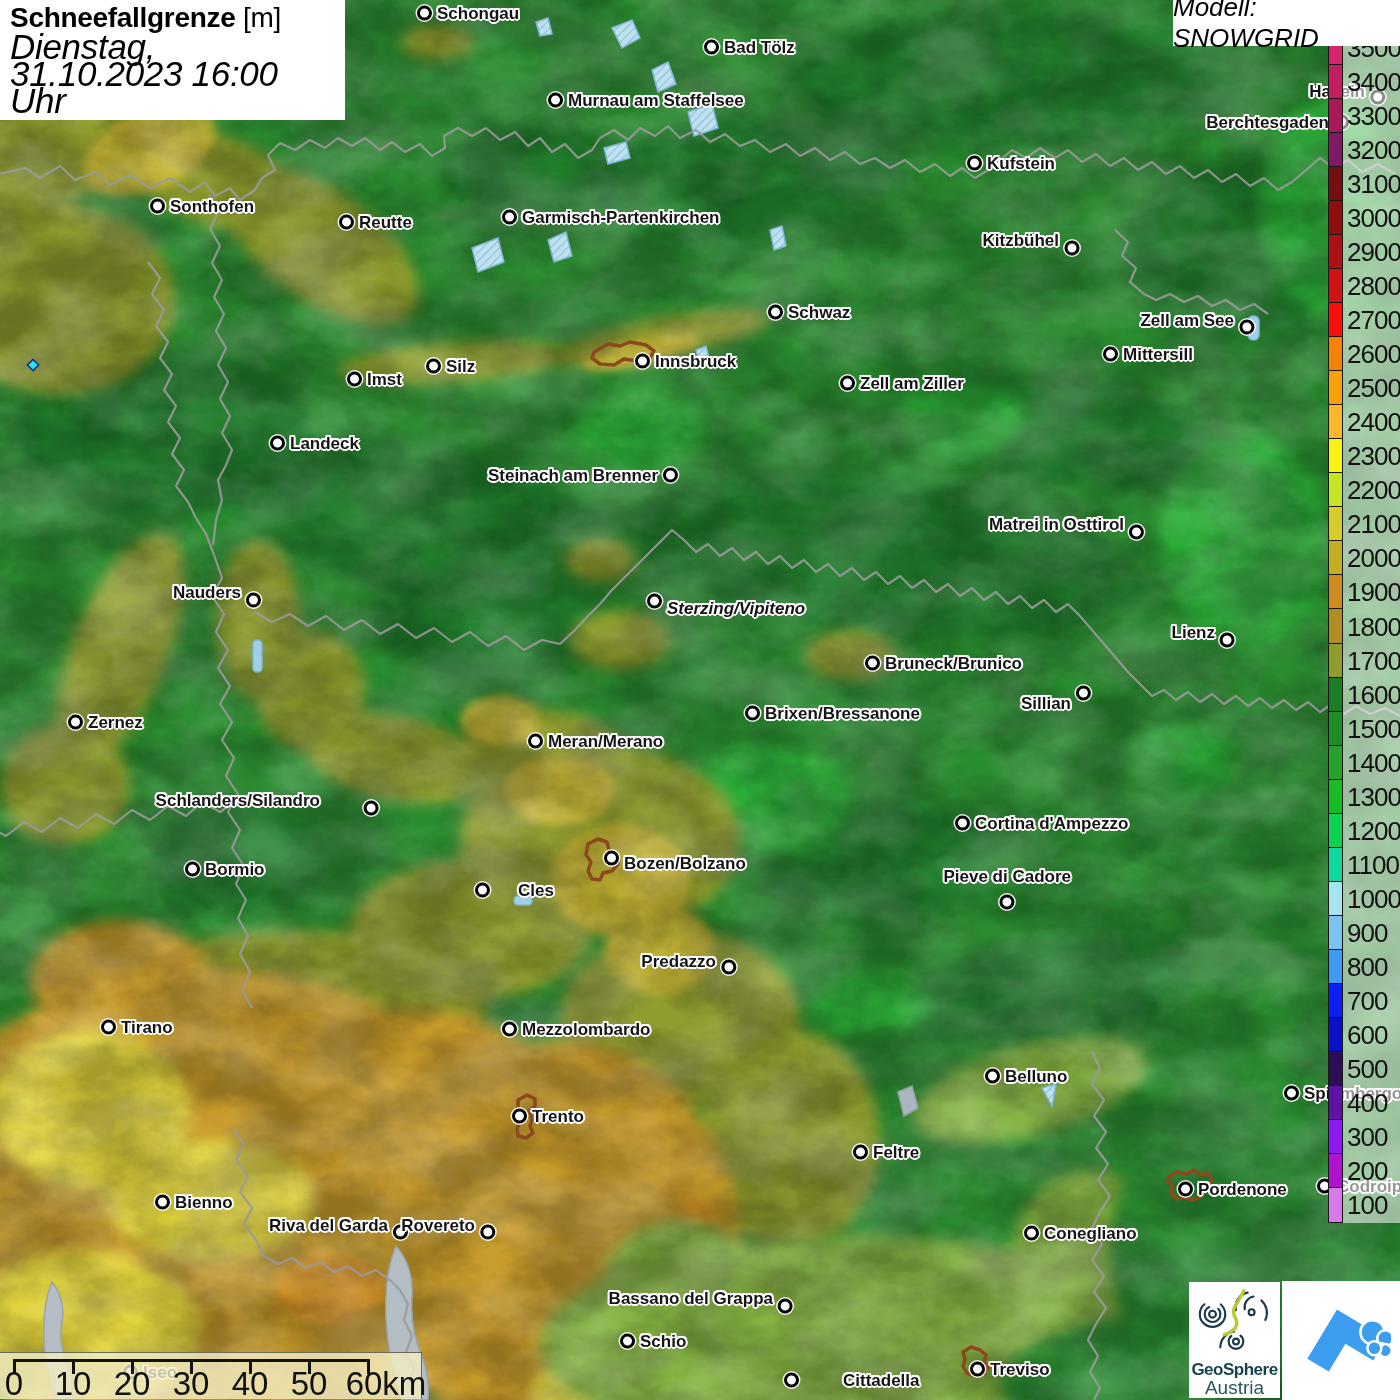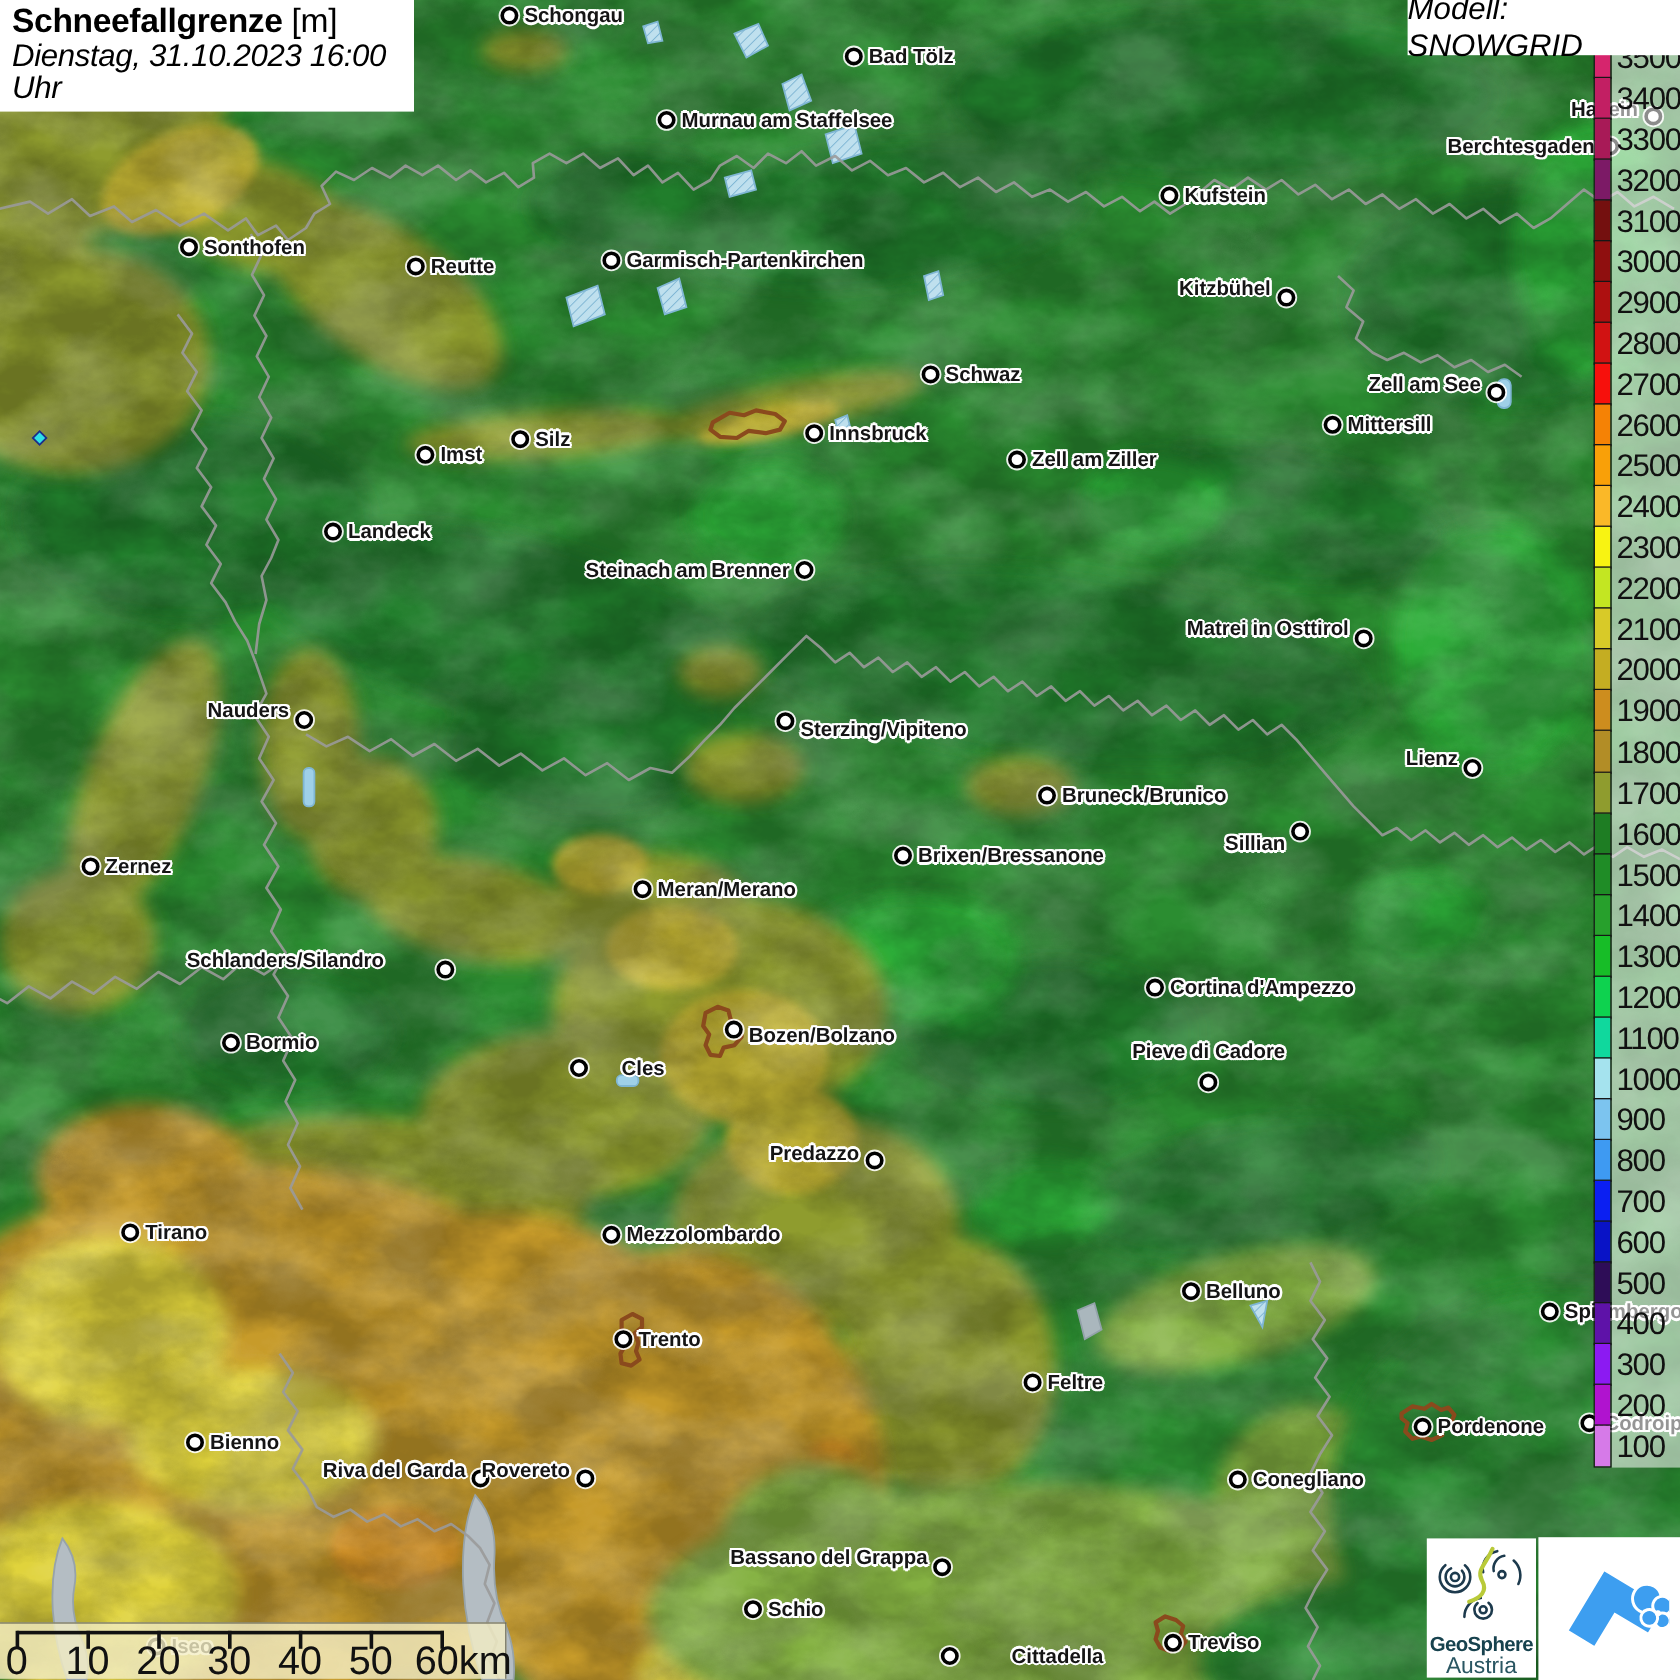--- a/index.html
+++ b/index.html
@@ -10,21 +10,21 @@
   .city{position:absolute;z-index:20;display:flex;align-items:center;gap:5px;pointer-events:none;}
   .city .dot{width:9px;height:9px;border:3px solid #000;border-radius:50%;background:#fff;
              box-shadow:0 0 0 1.5px rgba(255,255,255,.9);flex:none;}
   .city .lbl{font-weight:bold;font-size:17px;color:#151515;white-space:nowrap;line-height:1;
       text-shadow:-1.5px -1.5px 0 #fff,1.5px -1.5px 0 #fff,-1.5px 1.5px 0 #fff,1.5px 1.5px 0 #fff,
                   0 -2px 0 #fff,0 2px 0 #fff,-2px 0 0 #fff,2px 0 0 #fff;}
   
   .titlebox{position:absolute;left:0;top:0;z-index:50;background:#fff;padding:3px 12px 6px 10px;width:323px;}
   .titlebox .l1{font-size:28px;line-height:30px;color:#000;letter-spacing:-.3px;}
   .titlebox .l1 b{font-weight:bold;}
-  .titlebox .l2{font-size:26px;line-height:27px;font-style:italic;color:#000;letter-spacing:-.3px;}
+  .titlebox .l2{font-size:35px;line-height:27px;font-style:italic;color:#000;letter-spacing:-.3px;}
   .modelbox{position:absolute;left:1173px;top:0;width:227px;height:46px;z-index:50;background:#fff;
             display:flex;align-items:center;justify-content:flex-end;padding-right:5px;box-sizing:border-box;
             font-size:26px;font-style:italic;color:#000;}
   
   .legend{position:absolute;left:1329px;top:31px;width:71px;height:1192px;z-index:40;}
   .legend .panel{position:absolute;left:14px;top:0;width:57px;height:100%;background:rgba(255,255,255,.55);}
   .legend .seg{position:absolute;left:0;width:13px;outline:1px solid #161616;}
   .legend .val{position:absolute;left:18px;font-size:26px;letter-spacing:-1px;color:#111;transform:translateY(-50%);line-height:1;}
   
   .scalebox{position:absolute;left:0;top:1352px;width:421px;height:46px;z-index:30;
@@ -260,21 +260,21 @@
         <span class="lbl">Schwaz</span>
       </div>
       <div class="city" style="left: 1246px; top: 327px; transform: translate(calc(-100% + 8px), -50%);">
         <span class="lbl" style="transform: translateY(-7px);">Zell am See</span>
         <span class="dot"></span>
       </div>
       <div class="city" style="left: 1111px; top: 354px; transform: translate(-8px, -50%);">
         <span class="dot"></span>
         <span class="lbl">Mittersill</span>
       </div>
-      <div class="city" style="left: 643px; top: 361px; transform: translate(-8px, -50%); margin-left: 36px;">
+      <div class="city" style="left: 643px; top: 361px; transform: translate(-8px, -50%);">
         <span class="dot"></span>
         <span class="lbl">Innsbruck</span>
       </div>
       <div class="city" style="left: 434px; top: 366px; transform: translate(-8px, -50%);">
         <span class="dot"></span>
         <span class="lbl">Silz</span>
       </div>
       <div class="city" style="left: 355px; top: 379px; transform: translate(-8px, -50%);">
         <span class="dot"></span>
         <span class="lbl">Imst</span>
@@ -294,21 +294,21 @@
       <div class="city" style="left: 1136px; top: 532px; transform: translate(calc(-100% + 8px), -50%);">
         <span class="lbl" style="transform: translateY(-8px);">Matrei in Osttirol</span>
         <span class="dot"></span>
       </div>
       <div class="city" style="left: 253px; top: 600px; transform: translate(calc(-100% + 8px), -50%);">
         <span class="lbl" style="transform: translateY(-8px);">Nauders</span>
         <span class="dot"></span>
       </div>
       <div class="city" style="left: 655px; top: 601px; transform: translate(-8px, -50%);">
         <span class="dot"></span>
-        <span class="lbl" style="transform: translateY(7px);">Sterzing/Vipiteno</span>
+        <span class="lbl" style="transform: translateY(7px); font-style: italic;">Sterzing/Vipiteno</span>
       </div>
       <div class="city" style="left: 1227px; top: 640px; transform: translate(calc(-100% + 8px), -50%);">
         <span class="lbl" style="transform: translateY(-8px);">Lienz</span>
         <span class="dot"></span>
       </div>
       <div class="city" style="left: 873px; top: 663px; transform: translate(-8px, -50%);">
         <span class="dot"></span>
         <span class="lbl">Bruneck/Brunico</span>
       </div>
       <div class="city" style="left: 1083px; top: 693px; transform: translate(calc(-100% + 8px), -50%);">

